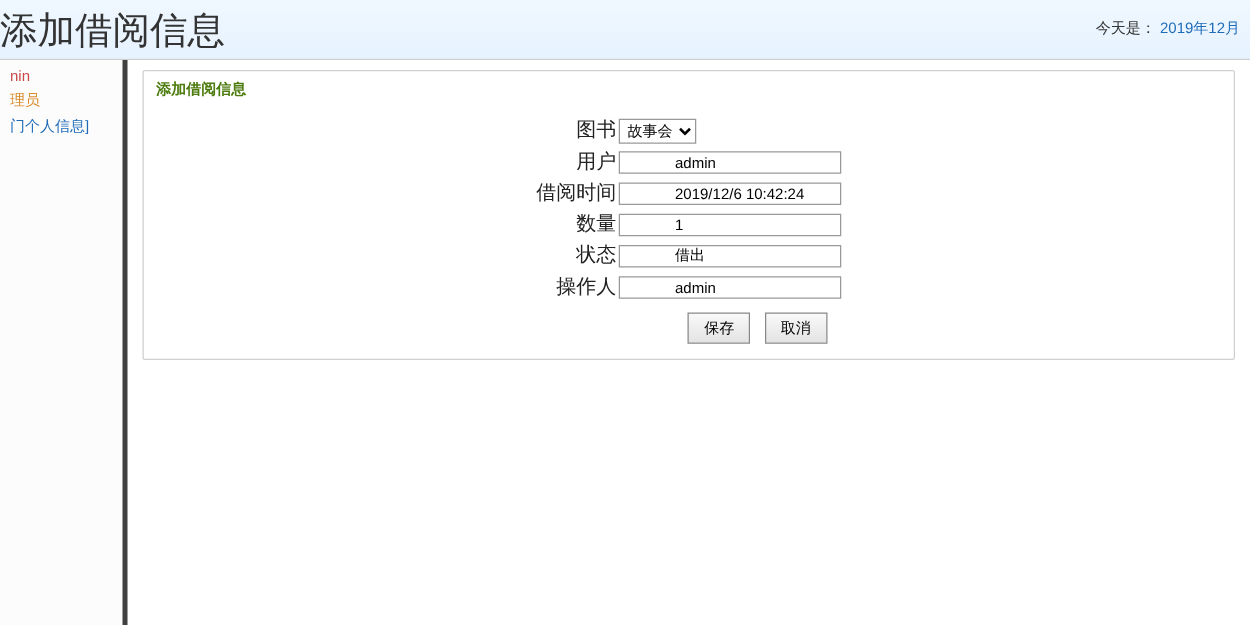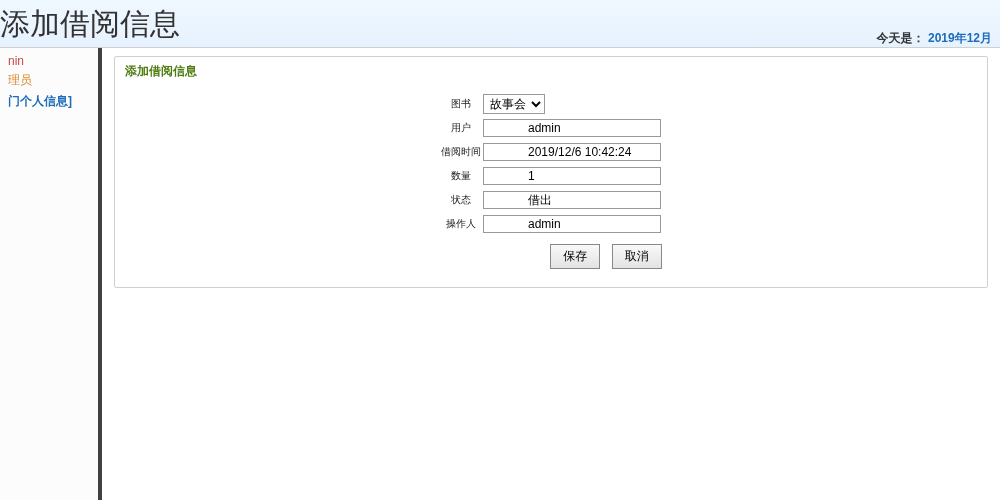--- a/index.html
+++ b/index.html
@@ -20,24 +20,23 @@
     .header-title {
       font-size: 30px;
       color: #333;
       font-weight: normal;
       padding: 4px 0 0 0;
       font-family: "SimSun", serif;
     }
     .header-date {
       position: absolute;
       right: 8px;
-      bottom: 0;
+      bottom: 16px;
       font-size: 12px;
       color: #333;
-      font-weight: bold;
     }
     .header-date .date-label { color: #333; }
     .header-date .date-value { color: #1e6bb8; }
     .layout {
       display: flex;
       height: calc(100% - 48px);
     }
     .sidebar {
       width: 102px;
       border-right: 4px solid #404040;
@@ -46,21 +45,21 @@
     }
     .sidebar-item {
       font-size: 12px;
       padding: 2px 4px;
       text-align: left;
       white-space: nowrap;
       overflow: hidden;
     }
     .sidebar-item.user { color: #c94a4a; }
     .sidebar-item.role { color: #d98b2b; }
-    .sidebar-item.link { color: #1e6bb8; cursor: pointer; font-weight: bold; }
+    .sidebar-item.link { color: #1e6bb8; cursor: pointer; }
     .content {
       flex: 1;
       padding: 8px 12px;
       position: relative;
     }
     .panel {
       border: 1px solid #d0d0d0;
       border-radius: 2px;
       padding-bottom: 18px;
       height: 232px;
@@ -74,24 +73,24 @@
     .form {
       display: table;
       margin: 0 auto;
     }
     .form-row {
       display: table-row;
       height: 24px;
     }
     .form-label {
       display: table-cell;
-      text-align: center;
+      text-align: right;
       padding: 2px 2px 2px 0;
       vertical-align: middle;
-      font-size: 10px;
+      font-size: 16px;
       color: #222;
       white-space: nowrap;
     }
     .form-field {
       display: table-cell;
       padding: 2px 0;
       vertical-align: middle;
     }
     .form-field select,
     .form-field input[type="text"] {

